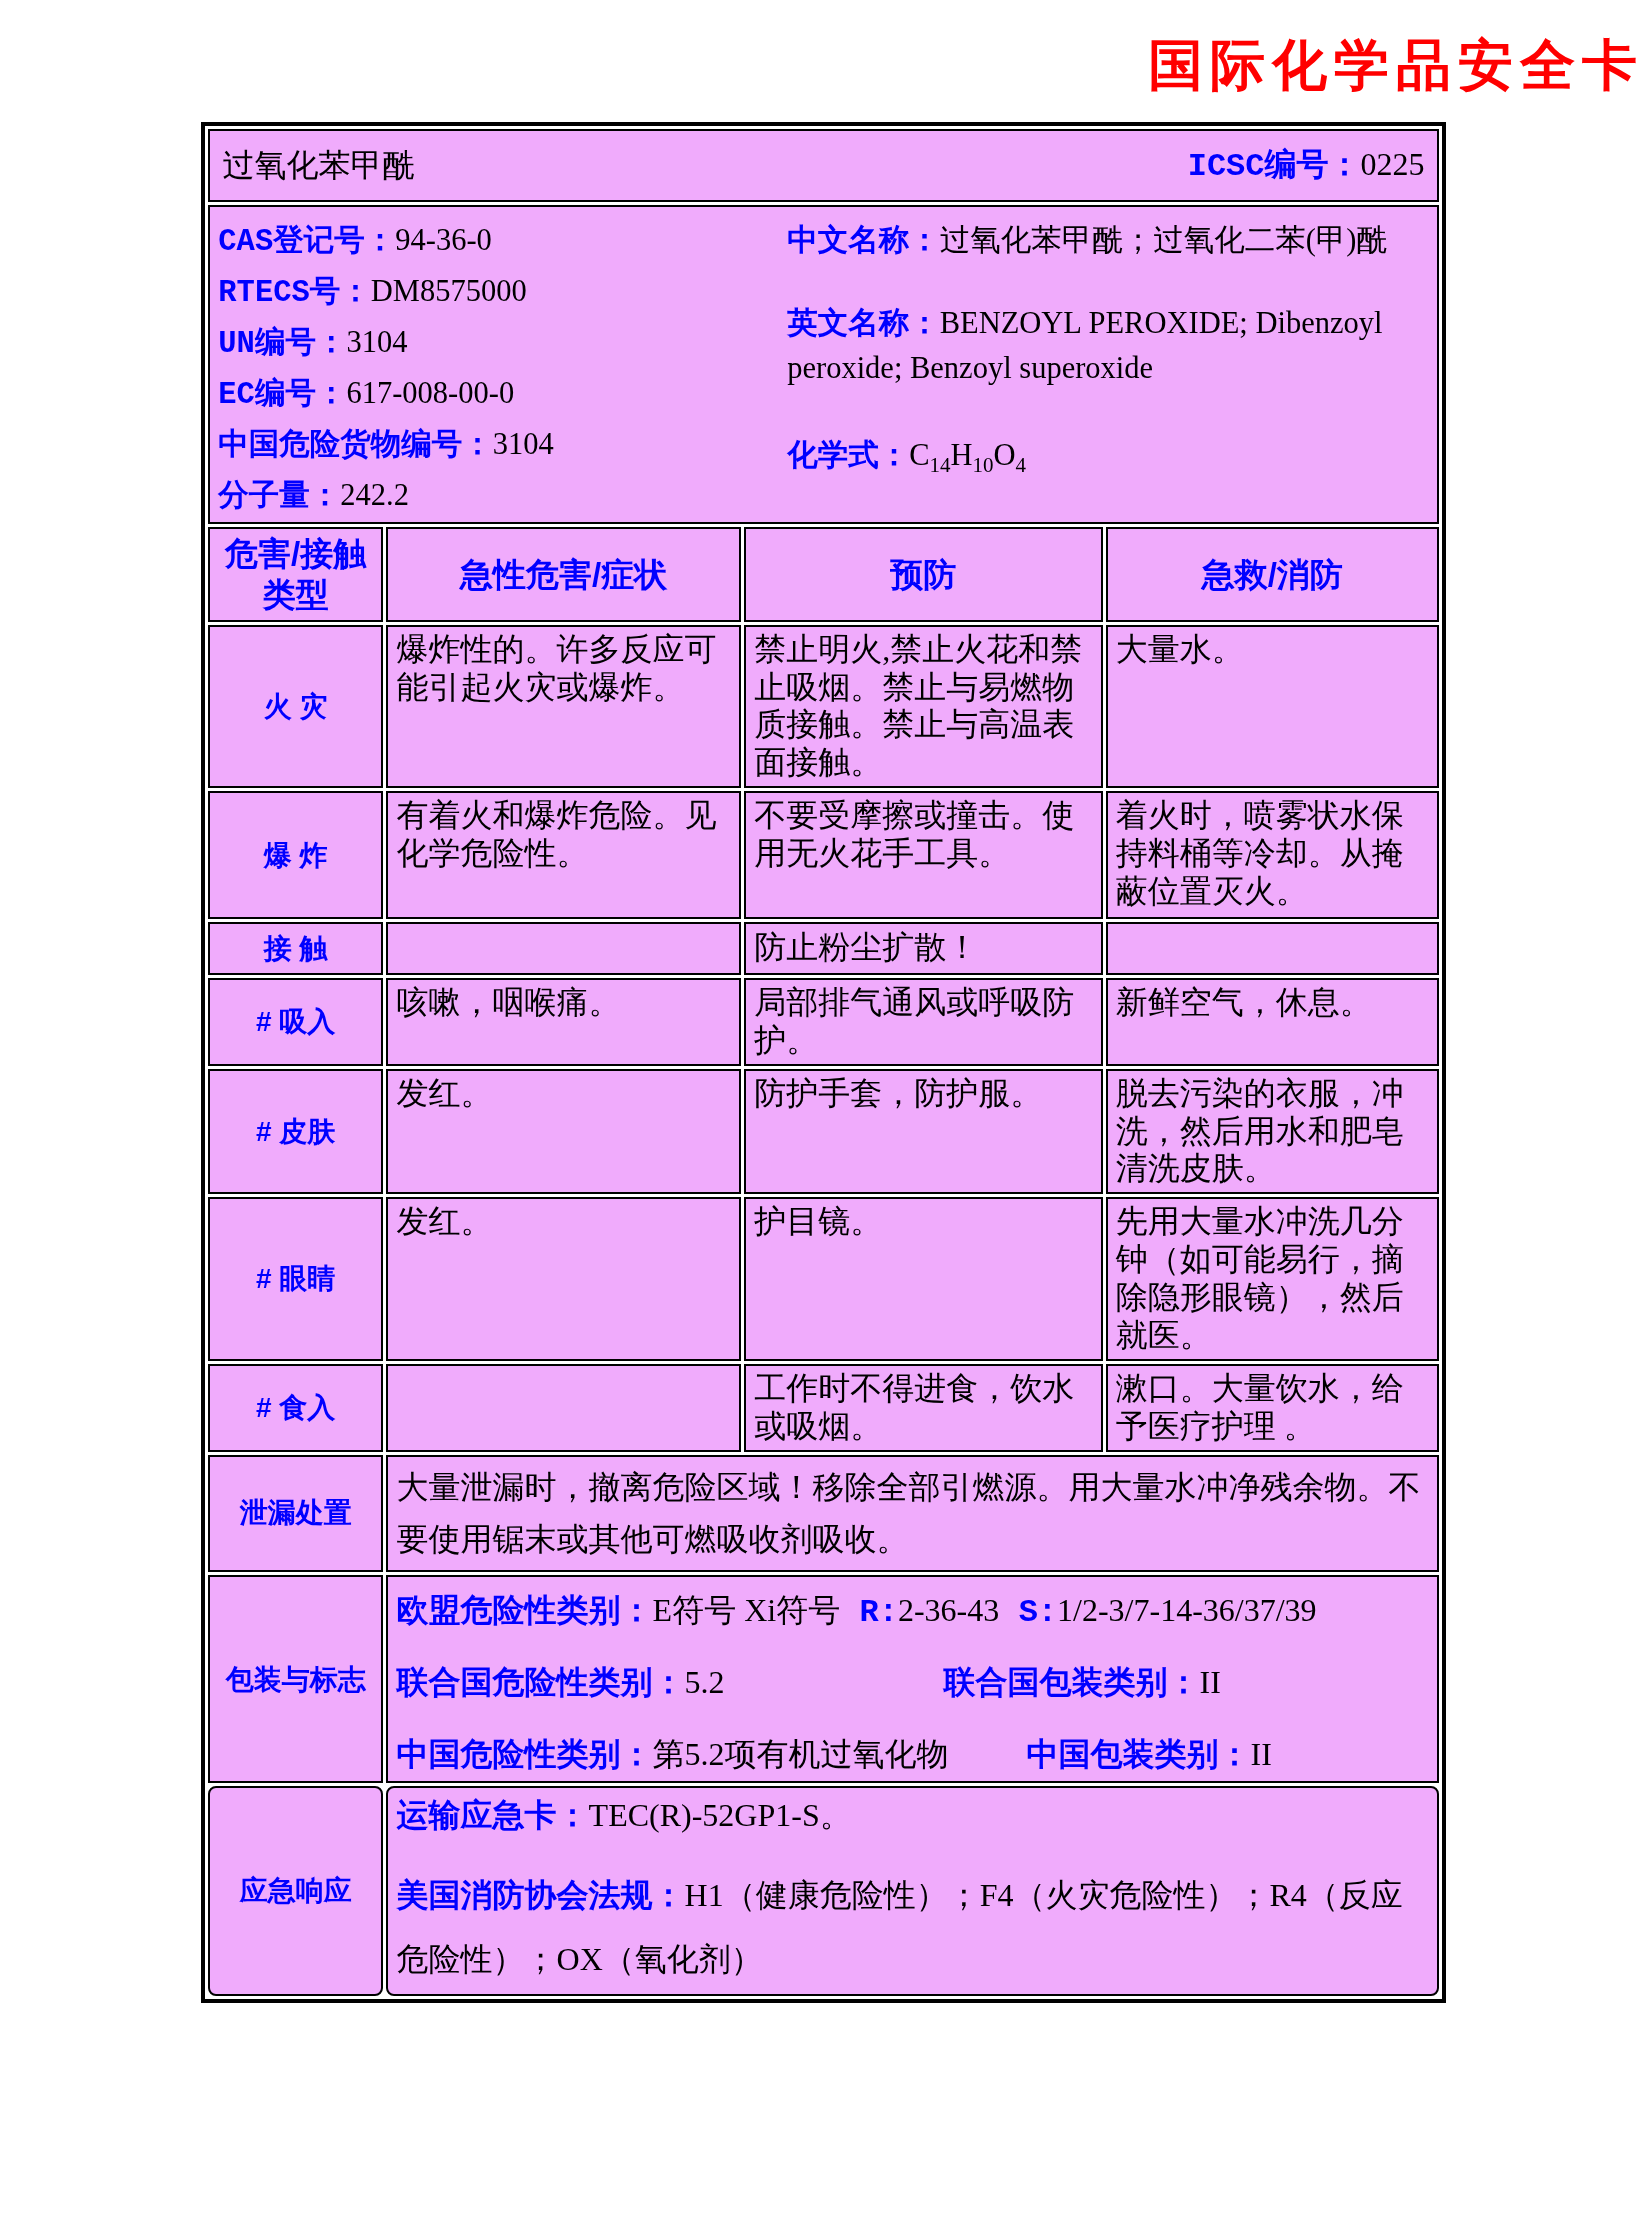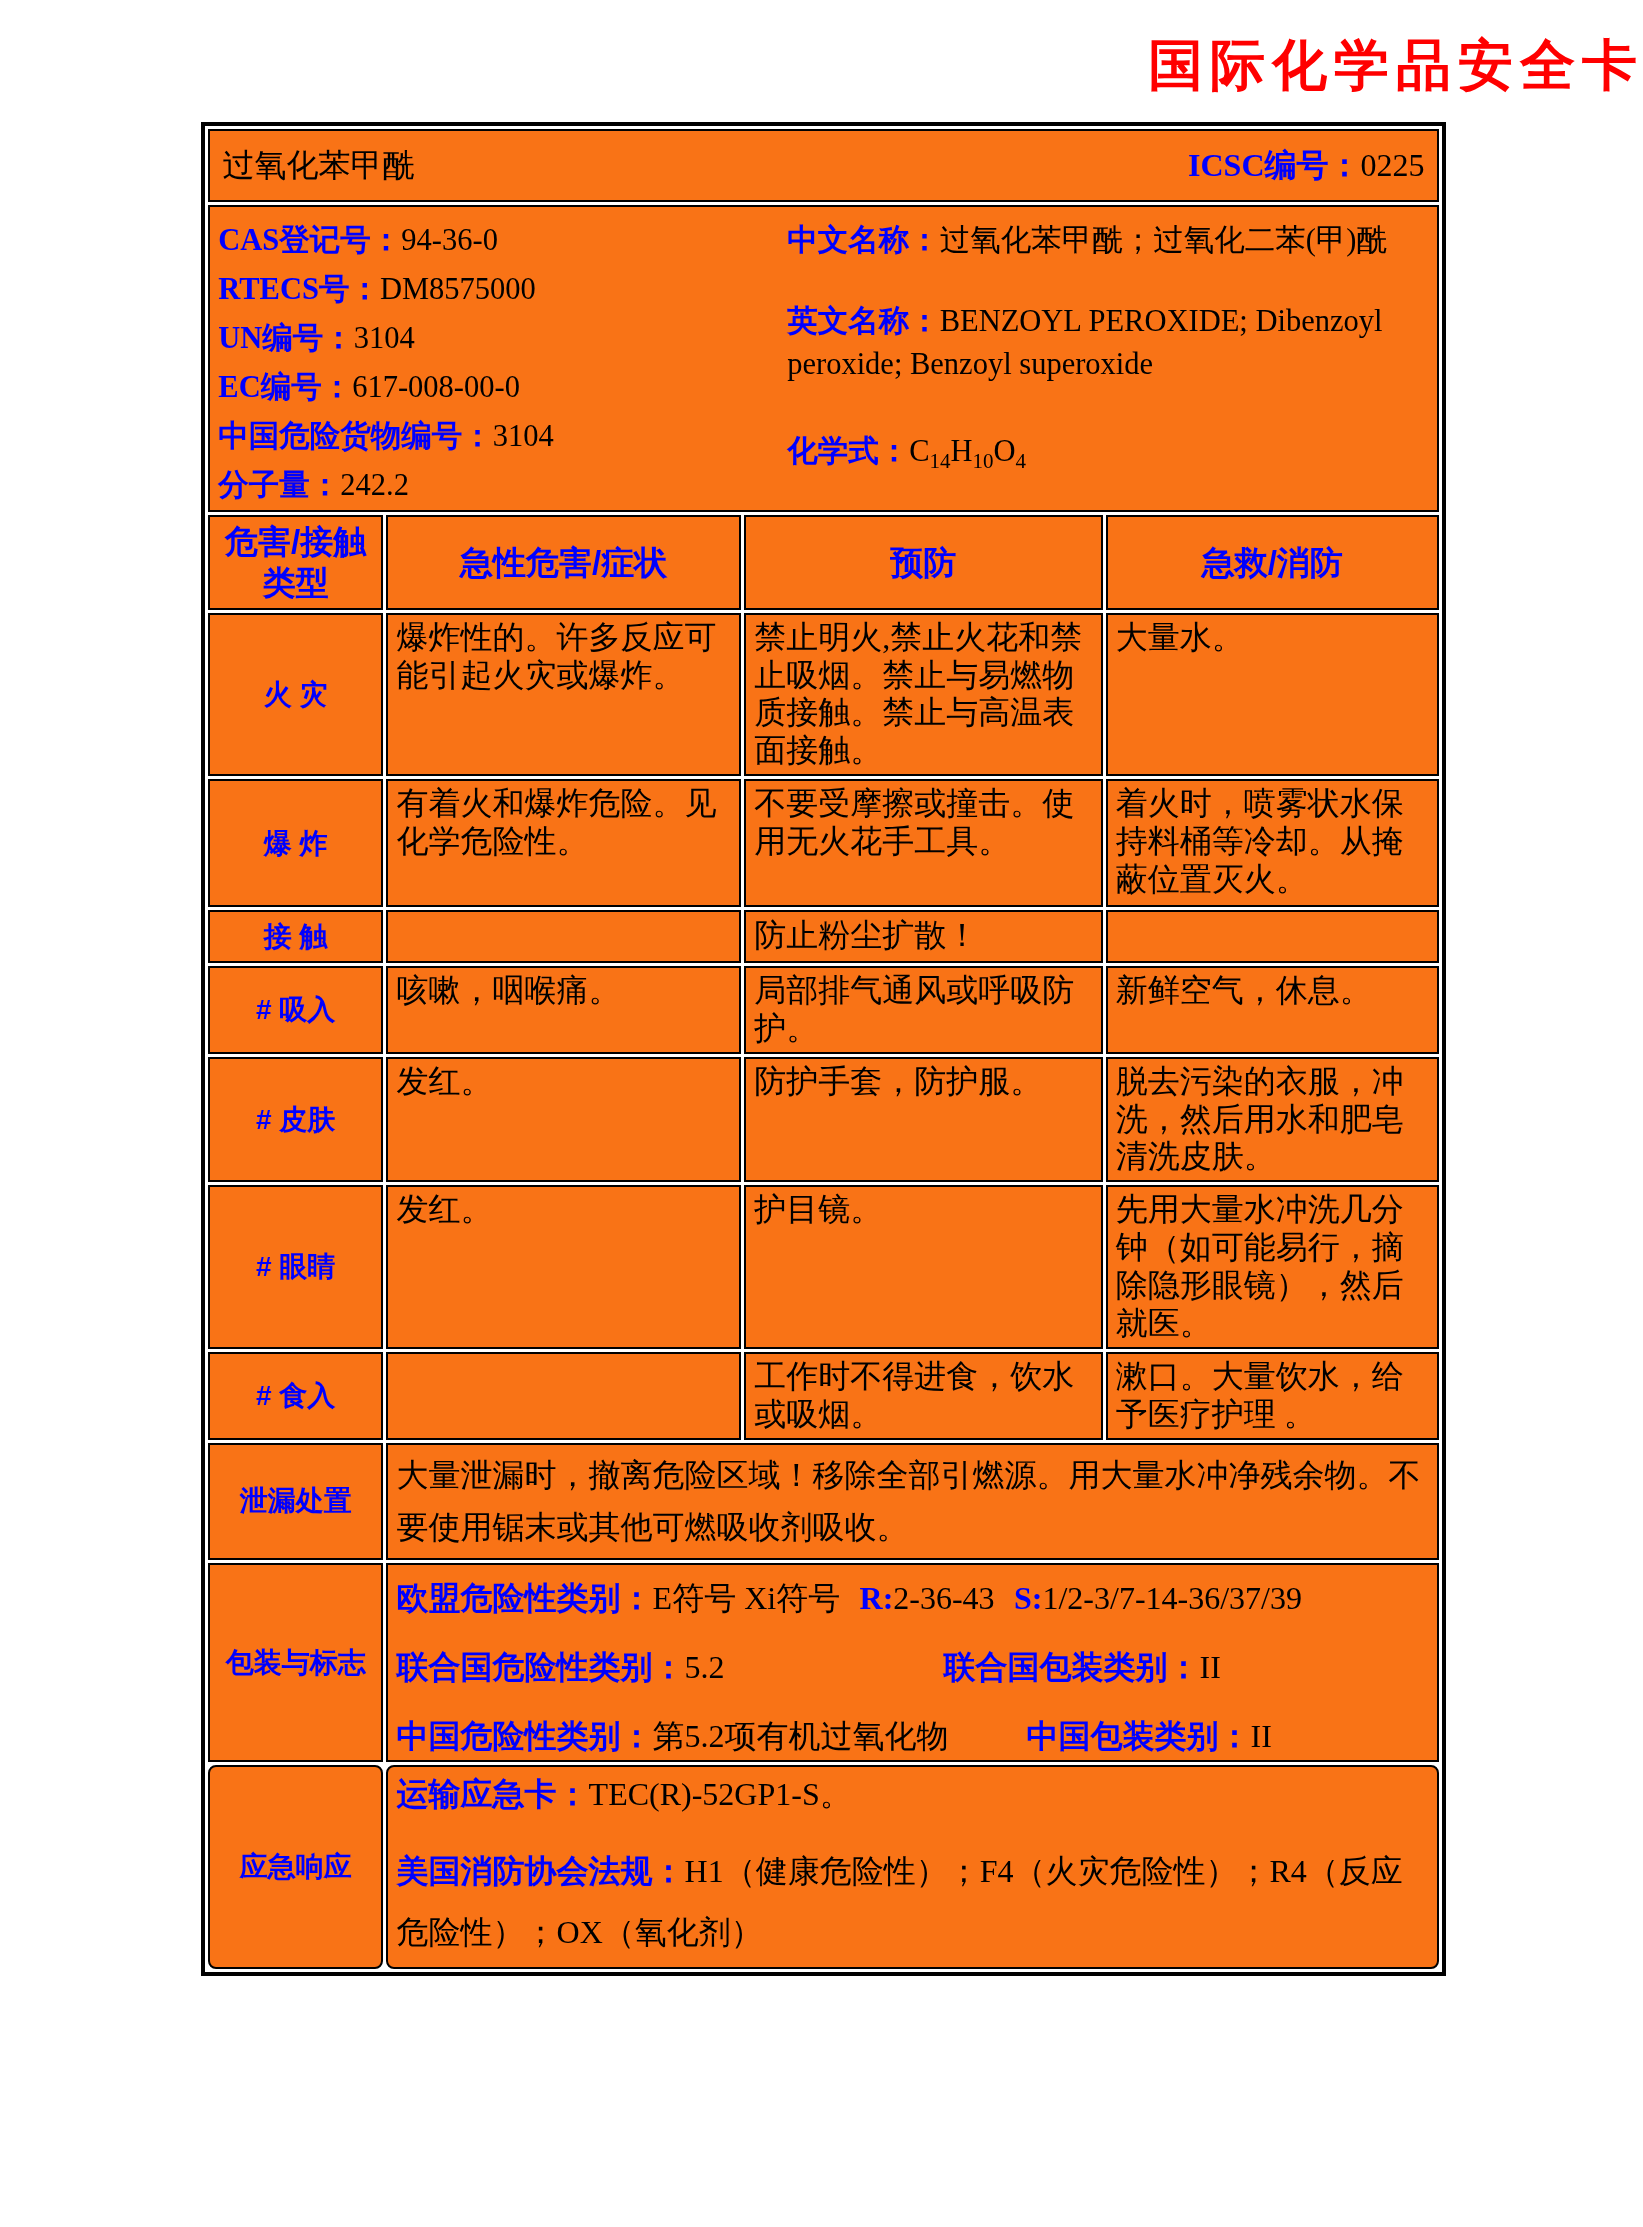--- a/index.html
+++ b/index.html
@@ -4,24 +4,24 @@
 <style>
   html,body{margin:0;padding:0;background:#ffffff;}
   .page{position:relative;width:1644px;height:2227px;background:#ffffff;overflow:hidden;
         font-family:"Liberation Serif","DejaVu Serif",serif;color:#000;}
   .title{position:absolute;top:29px;left:0;width:100%;margin:0;text-align:right;
          color:#ff0000;font-family:"Liberation Sans","DejaVu Sans",sans-serif;
          font-weight:bold;font-size:55px;letter-spacing:7px;}
   table.card{position:absolute;left:201px;top:122px;width:1245px;
              border:4.2px solid #000;border-collapse:separate;border-spacing:3.5px;
              table-layout:fixed;background:#fff;font-size:32px;line-height:1.18;}
-  table.card td{border:2.1px solid #000;background:#f97316;vertical-align:top;
+  table.card td{border:2.1px solid #000;background:#f0abfc;vertical-align:top;
                 padding:4.2px 8.3px;word-break:break-word;}
   col.c1{width:174px;} col.c2{width:352px;} col.c3{width:356px;} col.c4{width:331px;}
-  .lbl{color:#0000ff;font-weight:bold;font-family:Liberation Serif, serif;}
+  .lbl{color:#0000ff;font-weight:bold;font-family:Liberation Mono, monospace;}
   .namecell{height:61px;vertical-align:middle !important;}
   .namerow{display:flex;justify-content:space-between;align-items:center;padding:0 4.2px;}
   .infocell{height:255px;}
   .info{display:flex;font-size:30.5px;}
   .info-left{width:47%;flex:none;}
   .info-left .iline{margin:7px 0 0 0;line-height:42px;}
   .info-right{flex:1;}
   .iline-cn{margin-top:7px;line-height:42px;}
   .iline-en{margin-top:39px;line-height:43px;}
   .iline-formula{margin-top:44px;line-height:42px;}

